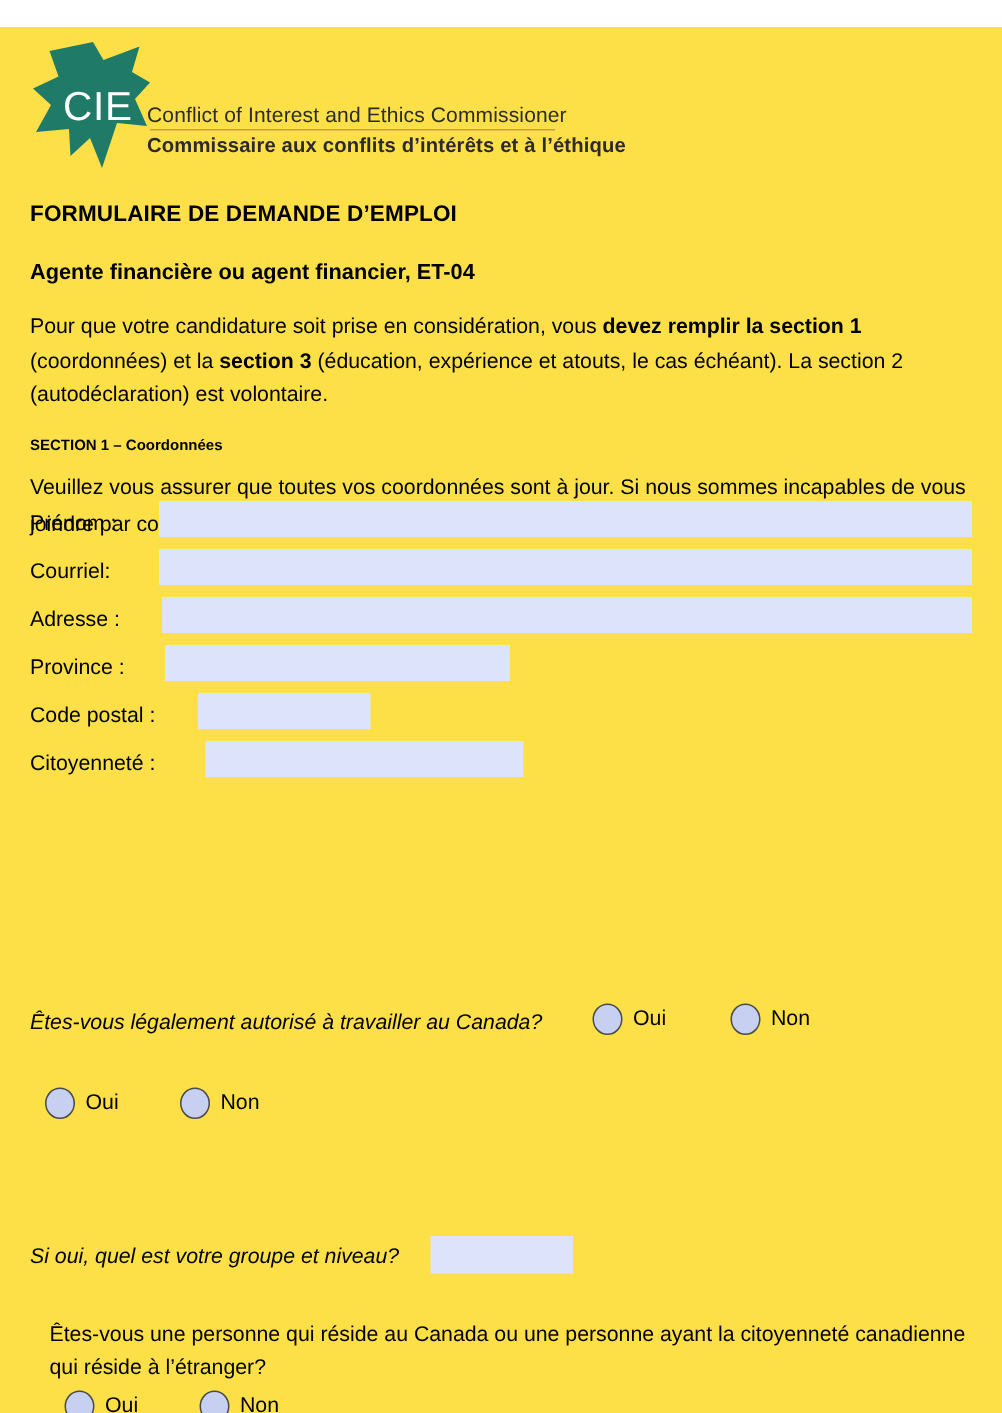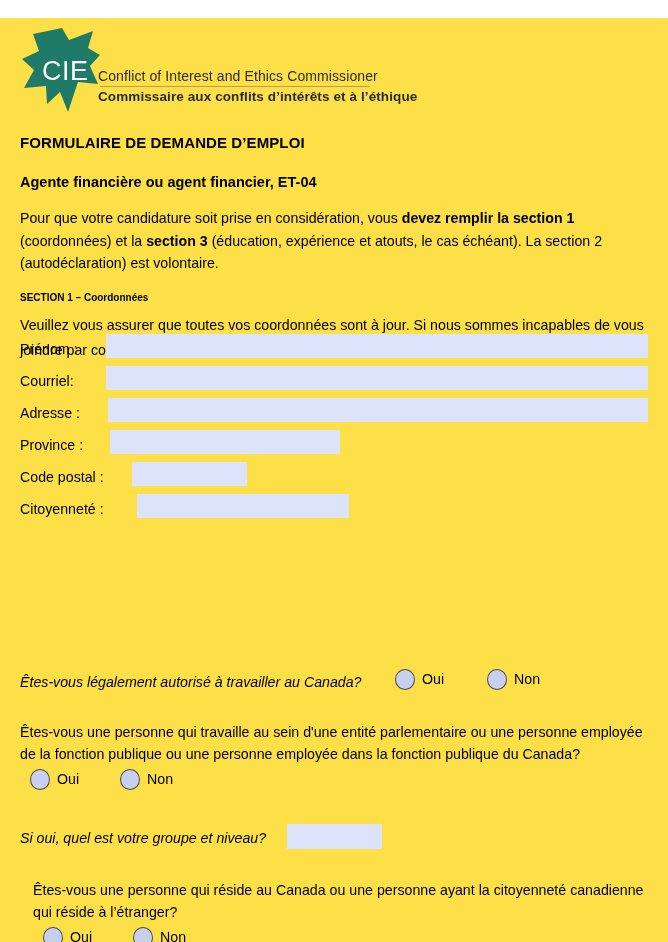--- a/index.html
+++ b/index.html
@@ -269,21 +269,20 @@
       </div>
 
       <div class="radio-opt" style="left:467px;">
         <span class="radio-dot"></span>
         <span class="radio-lbl">Non</span>
       </div>
     </div>
   </div>
 
   <div class="q-block" style="top:703px;">
-    <p class="q-text">Êtes-vous une personne qui travaille au sein d'une entité parlementaire ou une personne employée de la fonction publique  ou une personne employée dans la fonction publique du Canada?</p>
     <div class="radio-row">
       <div class="radio-opt" style="left:10px;">
         <span class="radio-dot"></span>
         <span class="radio-lbl">Oui</span>
       </div>
       <div class="radio-opt" style="left:100px;">
         <span class="radio-dot"></span>
         <span class="radio-lbl">Non</span>
       </div>
     </div>

